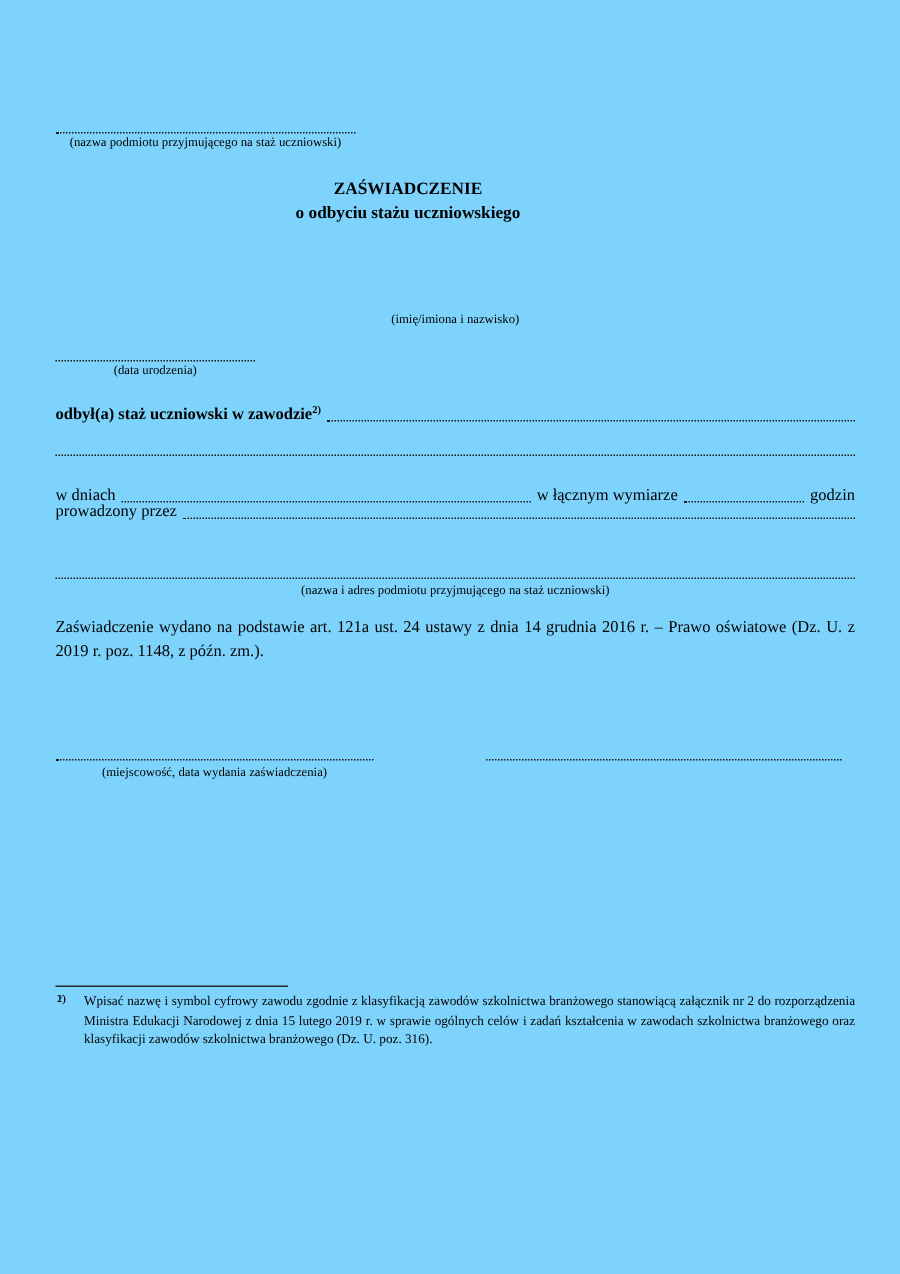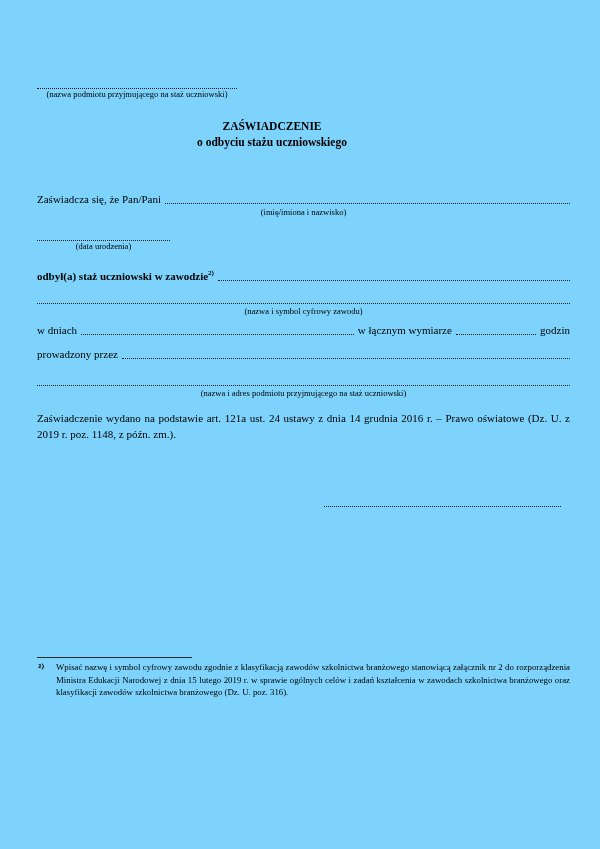--- a/index.html
+++ b/index.html
@@ -96,56 +96,55 @@
   <div class="abs" style="top:81px; left:37px; width:200px;">
     <div class="hdots"></div>
     <div class="caption center">(nazwa podmiotu przyjmującego na staż uczniowski)</div>
   </div>
 
   <div class="title-block" style="top:118px;">
     <div>ZAŚWIADCZENIE</div>
     <div>o odbyciu stażu uczniowskiego</div>
   </div>
 
-  <div class="fill-line" style="top:193px; left:37px; width:533px;">
-    <span>Zaświadcza się, że Pan/Pani</span>
-    <span class="dots"></span>
-  </div>
   <div class="abs" style="top:233px; left:37px; width:133px;">
     <div class="hdots"></div>
     <div class="caption center">(data urodzenia)</div>
   </div>
 
   <div class="abs caption center" style="top:207px; left:37px; width:533px;">(imię/imiona i nazwisko)</div>
 
   <div class="fill-line" style="top:270px; left:37px; width:533px;font-weight:bold;">
     <span>odbył(a) staż uczniowski w zawodzie</span>
       <span class="sup">2)</span>
     <span class="dots"></span>
   </div>
   <div class="hline" style="top:303px; left:37px; width:533px;"></div>
-  <div class="abs caption center" style="top:306px; left:37px; width:533px;">(nazwa i symbol cyfrowy zawodu)</div>
 
   <div class="fill-line" style="top:324px; left:37px; width:533px;">
     <span>w dniach</span>
     <span class="dots mid" style="flex:3.4;"></span>
     <span>w łącznym wymiarze</span>
     <span class="dots mid" style="flex:1;"></span>
     <span>godzin</span>
   </div>
 
-  <div class="fill-line" style="top:348px; left:37px; width:533px;">
+  <div class="fill-line" style="top:335px; left:37px; width:533px;">
     <span>prowadzony przez</span>
     <span class="dots"></span>
   </div>
   <div class="hline" style="top:385px; left:37px; width:533px;"></div>
   <div class="abs caption center" style="top:388px; left:37px; width:533px;">(nazwa i adres podmiotu przyjmującego na staż uczniowski)</div>
 
   <div class="legal" style="top:411px; left:37px; width:533px;">Zaświadczenie wydano na podstawie art. 121a ust. 24 ustawy z dnia 14 grudnia 2016 r. – Prawo oświatowe (Dz. U. z 2019 r. poz. 1148, z późn. zm.).</div>
 
+  <div class="sig-col" style="top:499px; left:37px; width:212px;">
+    <div class="hdots"></div>
+    <div class="caption center">(miejscowość, data wydania zaświadczenia)</div>
+  </div>
   <div class="sig-col" style="top:499px; left:324px; width:237px;">
     <div class="hdots"></div>
     <div class="caption center">
     </div>
   </div>
 
   <div class="fn-rule" style="top:657px; left:37px; width:155px;"></div>
   <div class="footnotes" style="top:661px; left:37px; width:533px;">
     <div class="footnote">
       <span class="fn-marker">1)</span>

